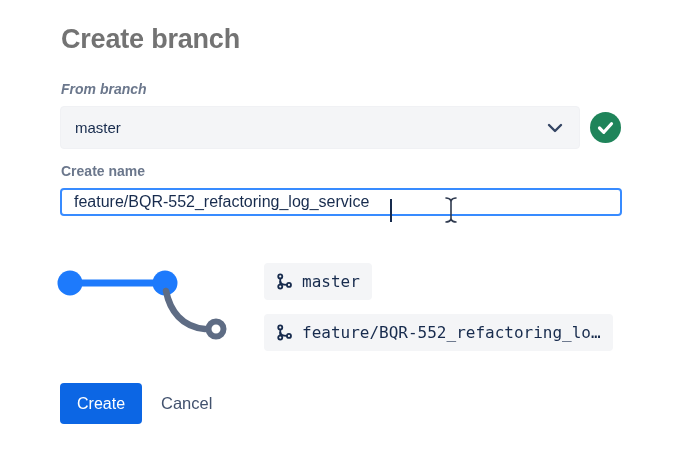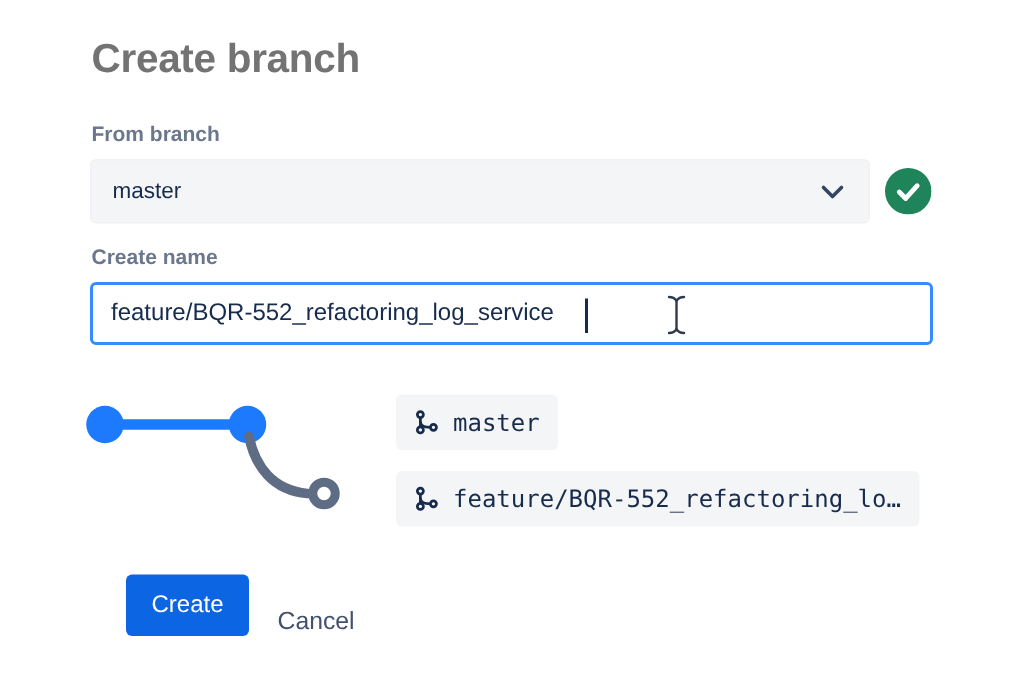--- a/index.html
+++ b/index.html
@@ -9,37 +9,37 @@
   .abs { position: absolute; }
 
   .title {
     left: 61px; top: 24px;
     font-size: 27px; font-weight: 700; color: #737373; letter-spacing: -0.2px;
   }
 
   .field-label {
     font-size: 14px; font-weight: 600; color: #6B778C;
   }
-  #from-label { left: 61px; top: 81px; }
+  #from-label { left: 61px; top: 81px; font-style: italic; }
   #name-label { left: 61px; top: 163px; }
 
   .select-box {
     left: 60px; top: 106px; width: 520px; height: 43px;
     background: #F4F5F7; border: 1px solid #F0F1F4; border-radius: 4px;
     display: flex; align-items: center; justify-content: space-between;
     padding: 0 16px 0 14px; cursor: pointer;
   }
   .select-box .value { font-size: 15px; color: #172B4D; }
 
   .check-badge {
     left: 590px; top: 112px; width: 31px; height: 31px;
   }
 
   .text-input {
-    left: 60px; top: 188px; width: 562px; height: 42px;
+    left: 60px; top: 188px; width: 562px; height: 28px;
     border: 2px solid #388BFF; border-radius: 4px;
     padding: 0 12px; font-size: 16px; color: #172B4D;
     font-family: "Liberation Sans", sans-serif;
     background: #ffffff; outline: none;
   }
   .caret {
     left: 390px; top: 199px; width: 2px; height: 23px; background: #172B4D;
   }
   .ibeam { left: 444px; top: 196px; }
 
@@ -50,21 +50,21 @@
     display: inline-flex; align-items: center; gap: 9px;
     padding: 0 12px; height: 37px;
     font-family: "DejaVu Sans Mono", monospace;
     font-size: 16px; color: #172B4D; white-space: nowrap;
   }
   #tag-master { left: 264px; top: 263px; }
   #tag-feature { left: 264px; top: 314px; text-align: right; }
 
   .actions {
     left: 60px; top: 383px; height: 41px;
-    display: flex; align-items: flex-end; gap: 19px; margin-left: 24px;
+    display: flex; align-items: center; gap: 19px;
   }
   .btn-primary {
     height: 41px; padding: 0 17px;
     background: #0C66E4; color: #ffffff; border: none; border-radius: 4px;
     font-size: 16px; font-weight: 500; font-family: "Liberation Sans", sans-serif;
     cursor: pointer;
   }
   .btn-link {
     background: none; border: none; font-family: "Liberation Sans", sans-serif;
     font-size: 16.5px; color: #42526E; cursor: pointer; padding: 0;

